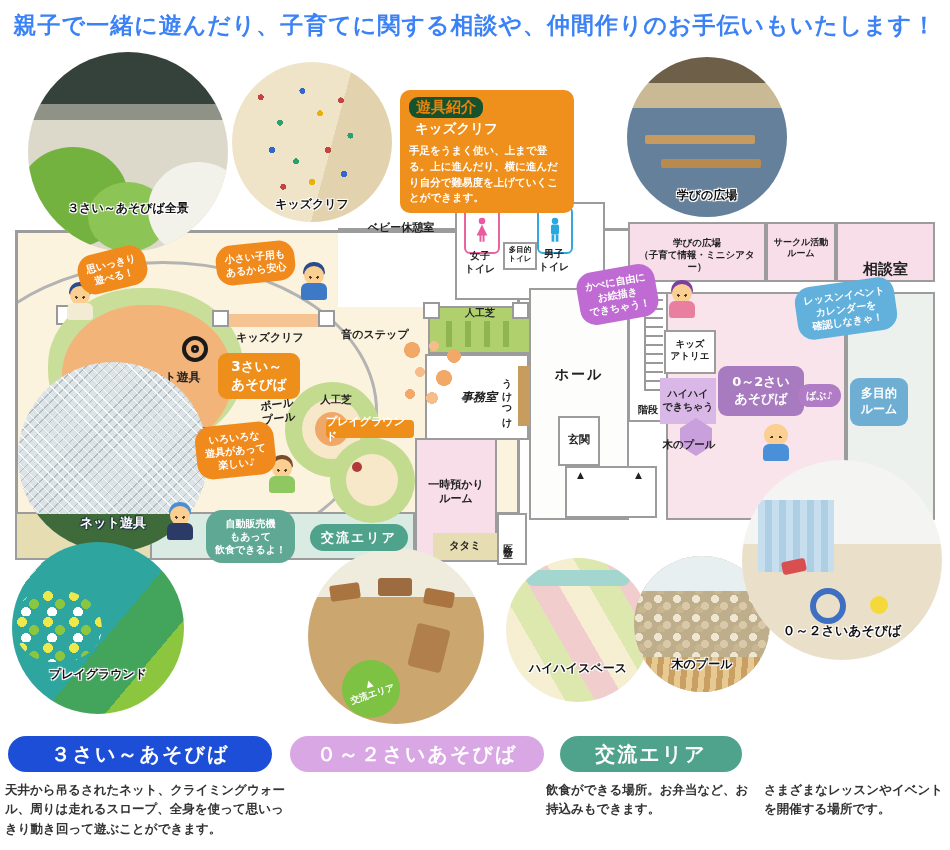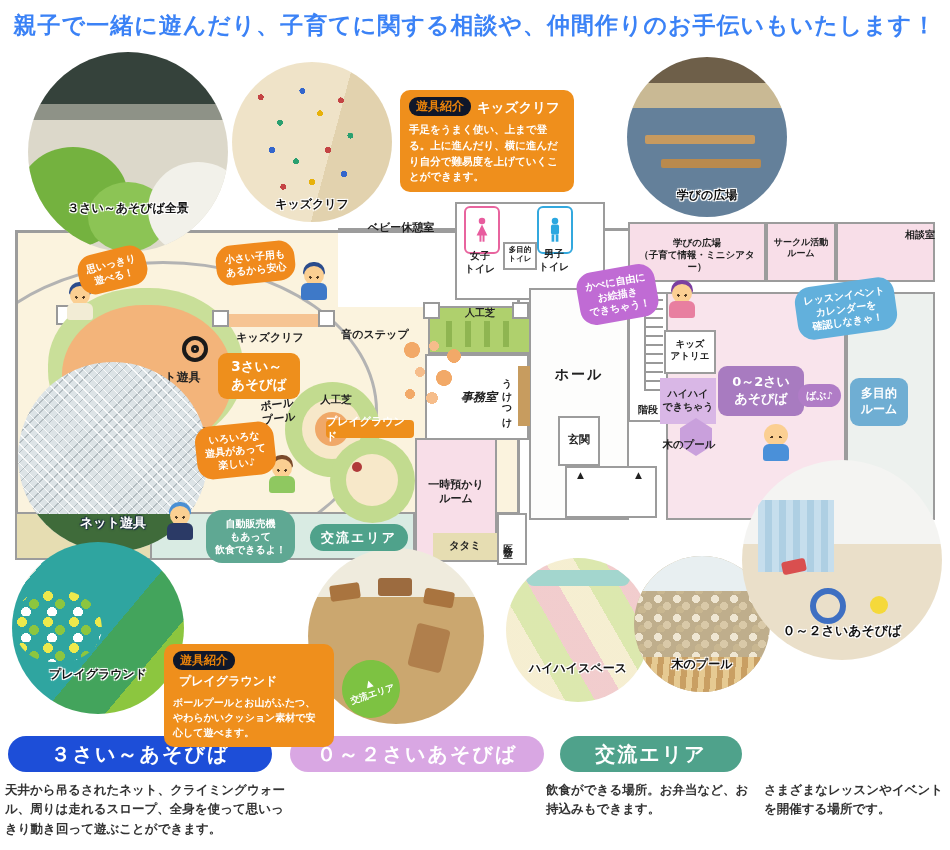--- a/index.html
+++ b/index.html
@@ -53,21 +53,21 @@
     radial-gradient(circle 5px at 18px 14px, #8CC63F 98%, transparent),
     radial-gradient(circle 5px at 10px 22px, #FFFFFF 98%, transparent) #2FA5A0;
     background-size:26px 26px;}
   .wood-dots{background:
     radial-gradient(circle 4px at 5px 5px, #EFE6D2 98%, transparent),
     radial-gradient(circle 4px at 14px 12px, #D9C9A8 98%, transparent),
     radial-gradient(circle 4px at 8px 16px, #C9B791 98%, transparent) #BFAE8C;
     background-size:19px 19px;}
   
   .callout{position:absolute;background:#EF8F1C;border-radius:10px;color:#fff;z-index:8;padding:7px 9px;}
-  .badge{display:inline-block;background:#0f172a;color:#E8820A;font-weight:bold;font-size:12px;
+  .badge{display:inline-block;background:#14532d;color:#E8820A;font-weight:bold;font-size:15px;
          border-radius:9px;padding:1px 7px;vertical-align:2px;}
   .callout .ctitle{display:inline-block;font-weight:bold;font-size:13.5px;margin-left:6px;}
   .callout .cbody{font-weight:bold;font-size:10.5px;line-height:1.5;margin-top:5px;}
   
   .pill{position:absolute;border-radius:20px;color:#fff;font-weight:800;font-size:20px;
         display:flex;align-items:center;justify-content:center;letter-spacing:2px;height:36px;}
   .desc{position:absolute;font-size:12.5px;font-weight:bold;color:#333;line-height:1.55;}
   
   .stairsteps{position:absolute;right:3px;top:5px;width:17px;height:92px;border-left:2px solid #999;
     background:repeating-linear-gradient(180deg,#999 0 2px,#fff 2px 9px);}
@@ -159,21 +159,21 @@
   <div class="rlabel" style="left:530px;top:248px;width:48px;font-size:10px;">男子
 トイレ</div>
 
   <div class="room" style="left:628px;top:222px;width:138px;height:60px;background:#F8DEE8;"></div>
   <div class="rlabel" style="left:630px;top:237px;width:134px;font-size:9.5px;">学びの広場
 （子育て情報・ミニシアター）</div>
   <div class="room" style="left:766px;top:222px;width:70px;height:60px;background:#F8DEE8;"></div>
   <div class="rlabel" style="left:766px;top:237px;width:70px;font-size:9px;">サークル活動
 ルーム</div>
   <div class="room" style="left:836px;top:222px;width:99px;height:60px;background:#F8DEE8;"></div>
-  <div class="rlabel" style="left:836px;top:229px;width:99px;font-size:10px;text-align:right;">相談室</div>
+  <div class="rlabel" style="left:836px;top:260px;width:99px;font-size:15px;">相談室</div>
 
   <div class="room" style="left:428px;top:306px;width:104px;height:48px;background:#AFD06D;">
     <div class="abs" style="left:16px;top:13px;width:72px;height:26px;background:repeating-linear-gradient(90deg,#8FB551 0 6px,#AFD06D 6px 19px);"></div>
   </div>
   <div class="abs" style="left:423px;top:302px;width:17px;height:17px;background:#fff;border:2.5px solid #999;z-index:3;"></div>
   <div class="abs" style="left:512px;top:302px;width:17px;height:17px;background:#fff;border:2.5px solid #999;z-index:3;"></div>
   <div class="rlabel" style="left:450px;top:307px;width:60px;font-size:10px;">人工芝</div>
   <div class="room" style="left:425px;top:354px;width:104px;height:86px;"></div>
   <div class="rlabel" style="left:444px;top:390px;width:70px;font-size:12px;font-style:italic;">事務室</div>
   <div class="abs" style="left:518px;top:366px;width:12px;height:60px;background:#C79C5F;z-index:3;"></div>
@@ -333,24 +333,20 @@
     <div class="abs" style="left:20%;top:50%;width:24px;height:13px;background:#D94F4F;border-radius:3px;transform:rotate(-12deg);"></div>
     <div class="abs" style="left:34%;top:64%;width:36px;height:36px;border:6px solid #3E6FC2;border-radius:50%;"></div>
     <div class="abs" style="left:64%;top:68%;width:18px;height:18px;border-radius:50%;background:#F5D93A;"></div>
     <div class="plabel" style="top:162px;font-size:13px;">０～２さいあそびば</div>
   </div>
 
   <div class="callout" style="left:400px;top:90px;width:156px;">
     <span class="badge">遊具紹介</span><span class="ctitle">キッズクリフ</span>
     <div class="cbody">手足をうまく使い、上まで登る。上に進んだり、横に進んだり自分で難易度を上げていくことができます。</div>
   </div>
-  <div class="callout" style="left:164px;top:644px;width:152px;z-index:9;">
-    <span class="badge">遊具紹介</span><span class="ctitle" style="font-size:12px;">プレイグラウンド</span>
-    <div class="cbody" style="font-size:10px;">ボールプールとお山がふたつ、やわらかいクッション素材で安心して遊べます。</div>
-  </div>
 
   <div class="pill" style="left: 8px; top: 736px; width: 264px; background: #1d4ed8;">３さい～あそびば</div>
   <div class="desc" style="left:5px;top:780px;width:280px;">天井から吊るされたネット、クライミングウォール、周りは走れるスロープ、全身を使って思いっきり動き回って遊ぶことができます。</div>
   <div class="pill" style="left: 290px; top: 736px; width: 254px; background: rgb(217, 167, 227);">０～２さいあそびば</div>
   <div class="pill" style="left: 560px; top: 736px; width: 182px; background: rgb(79, 162, 139);">交流エリア</div>
   <div class="desc" style="left:546px;top:780px;width:208px;">飲食ができる場所。お弁当など、お持込みもできます。</div>
   <div class="desc" style="left:764px;top:780px;width:180px;">さまざまなレッスンやイベントを開催する場所です。</div>
 
 </div>
 

